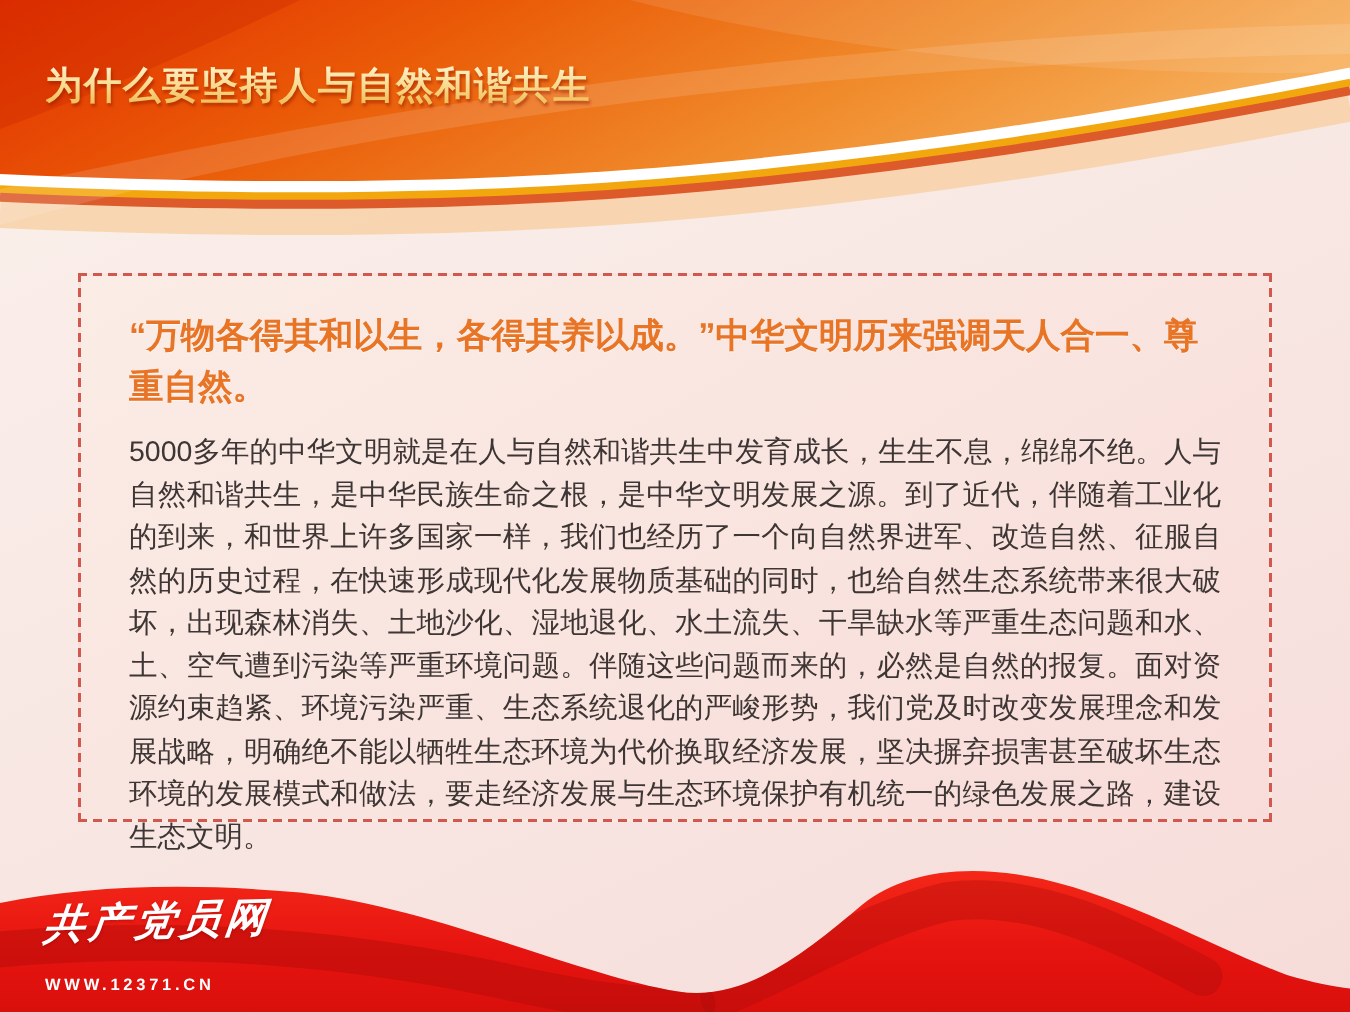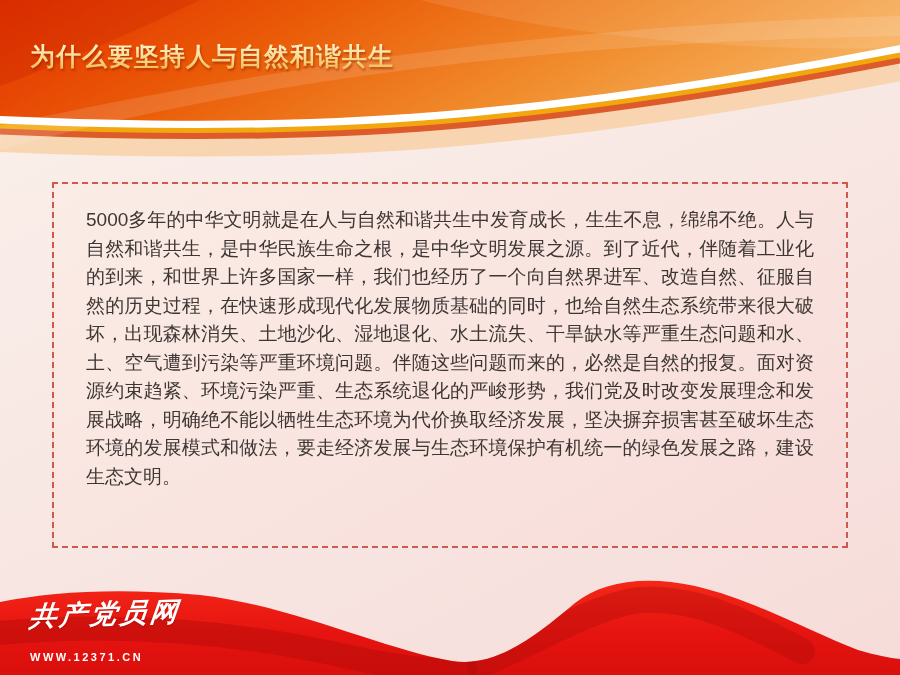--- a/index.html
+++ b/index.html
@@ -100,20 +100,21 @@
 
       <path d="M0,0 L200,0 C130,34 60,64 0,86 Z" fill="#c62500" opacity="0.3"></path>
 
       <path d="M0,150 C260,78 560,42 900,36 L900,16 C560,24 240,72 0,126 Z" fill="#ffffff" opacity="0.13"></path>
       <path d="M420,0 C560,36 740,52 900,48 L900,0 Z" fill="#ffffff" opacity="0.10"></path>
     </svg>
     <h1 class="page-title">为什么要坚持人与自然和谐共生</h1>
   </div>
 
   <div class="content-box">
+    <h2 class="content-heading">“万物各得其和以生，各得其养以成。”中华文明历来强调天人合一、尊重自然。</h2>
     <p class="content-body">5000多年的中华文明就是在人与自然和谐共生中发育成长，生生不息，绵绵不绝。人与自然和谐共生，是中华民族生命之根，是中华文明发展之源。到了近代，伴随着工业化的到来，和世界上许多国家一样，我们也经历了一个向自然界进军、改造自然、征服自然的历史过程，在快速形成现代化发展物质基础的同时，也给自然生态系统带来很大破坏，出现森林消失、土地沙化、湿地退化、水土流失、干旱缺水等严重生态问题和水、土、空气遭到污染等严重环境问题。伴随这些问题而来的，必然是自然的报复。面对资源约束趋紧、环境污染严重、生态系统退化的严峻形势，我们党及时改变发展理念和发展战略，明确绝不能以牺牲生态环境为代价换取经济发展，坚决摒弃损害甚至破坏生态环境的发展模式和做法，要走经济发展与生态环境保护有机统一的绿色发展之路，建设生态文明。</p>
   </div>
 
   <div class="footer">
     <svg width="900" height="120" viewBox="0 0 900 120" preserveAspectRatio="none">
       <defs>
         <linearGradient id="waveGrad" x1="0" y1="0" x2="0" y2="1">
           <stop offset="0" stop-color="#f42718"></stop>
           <stop offset="0.55" stop-color="#e61410"></stop>
           <stop offset="1" stop-color="#d90f0c"></stop>

